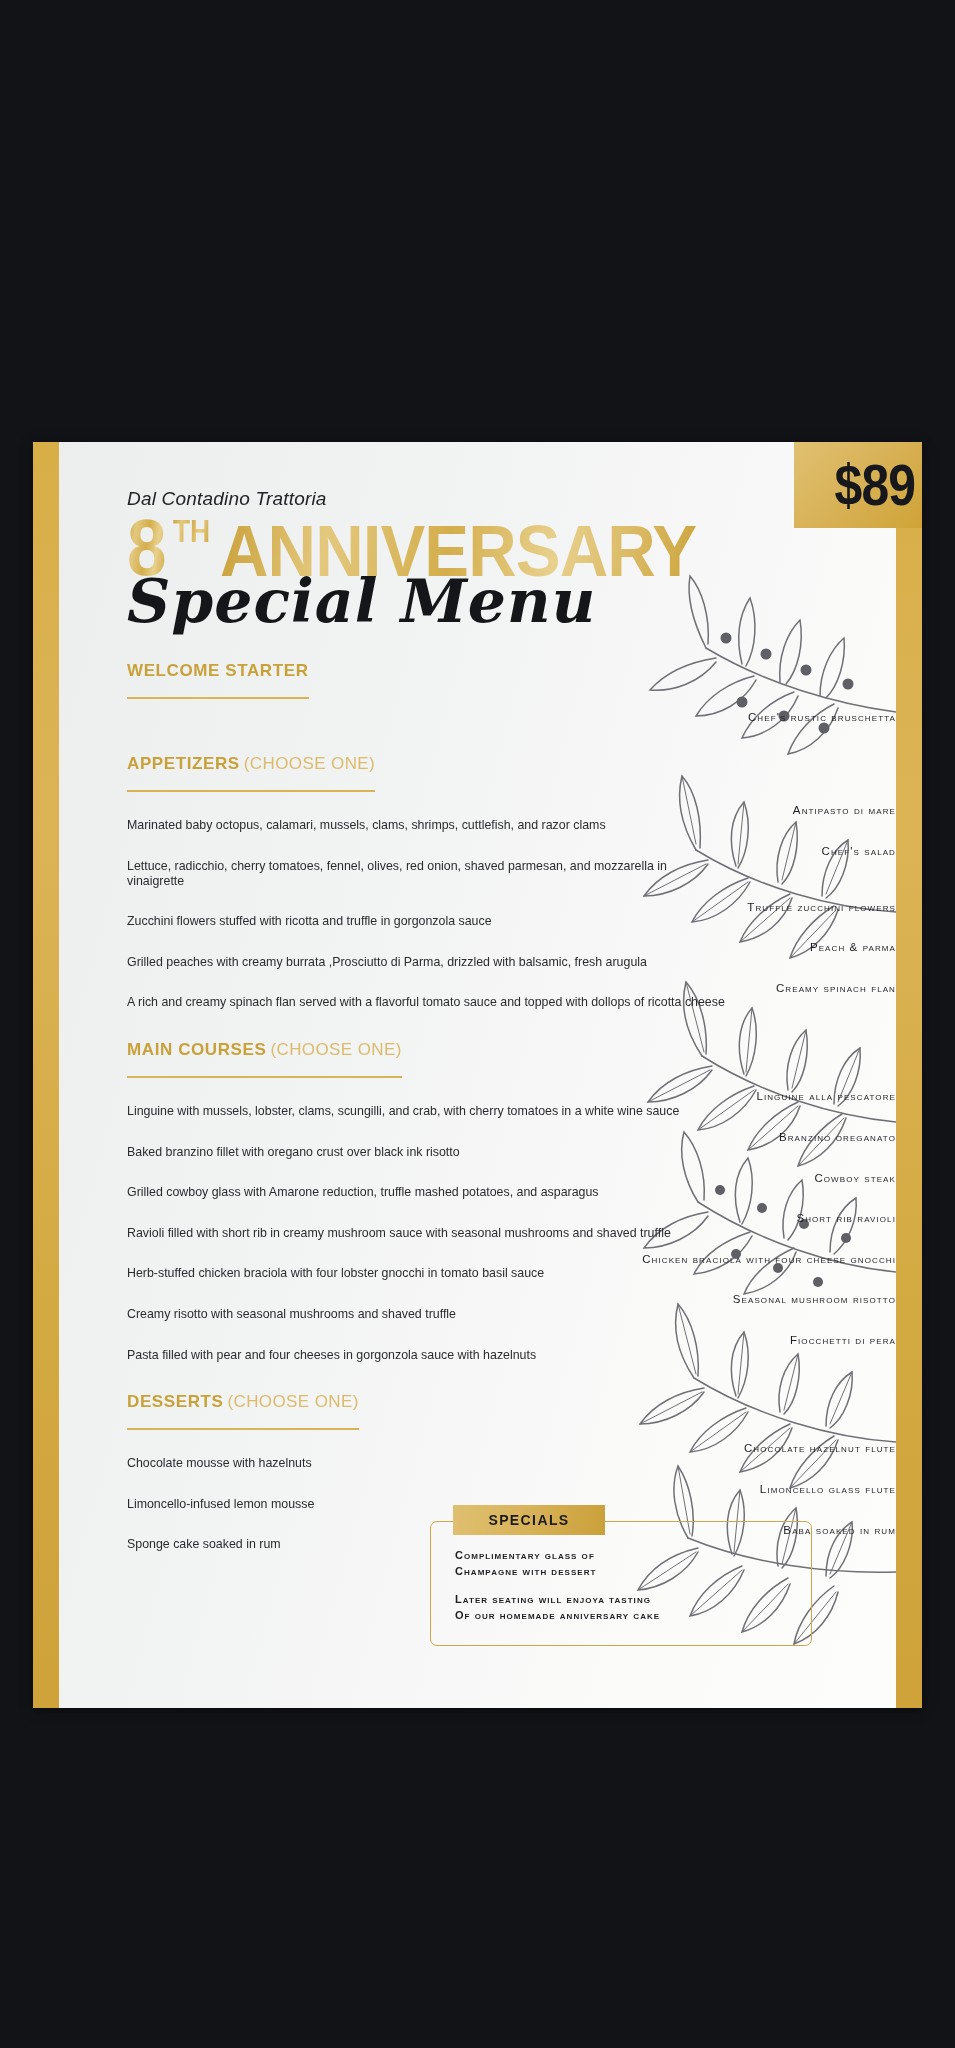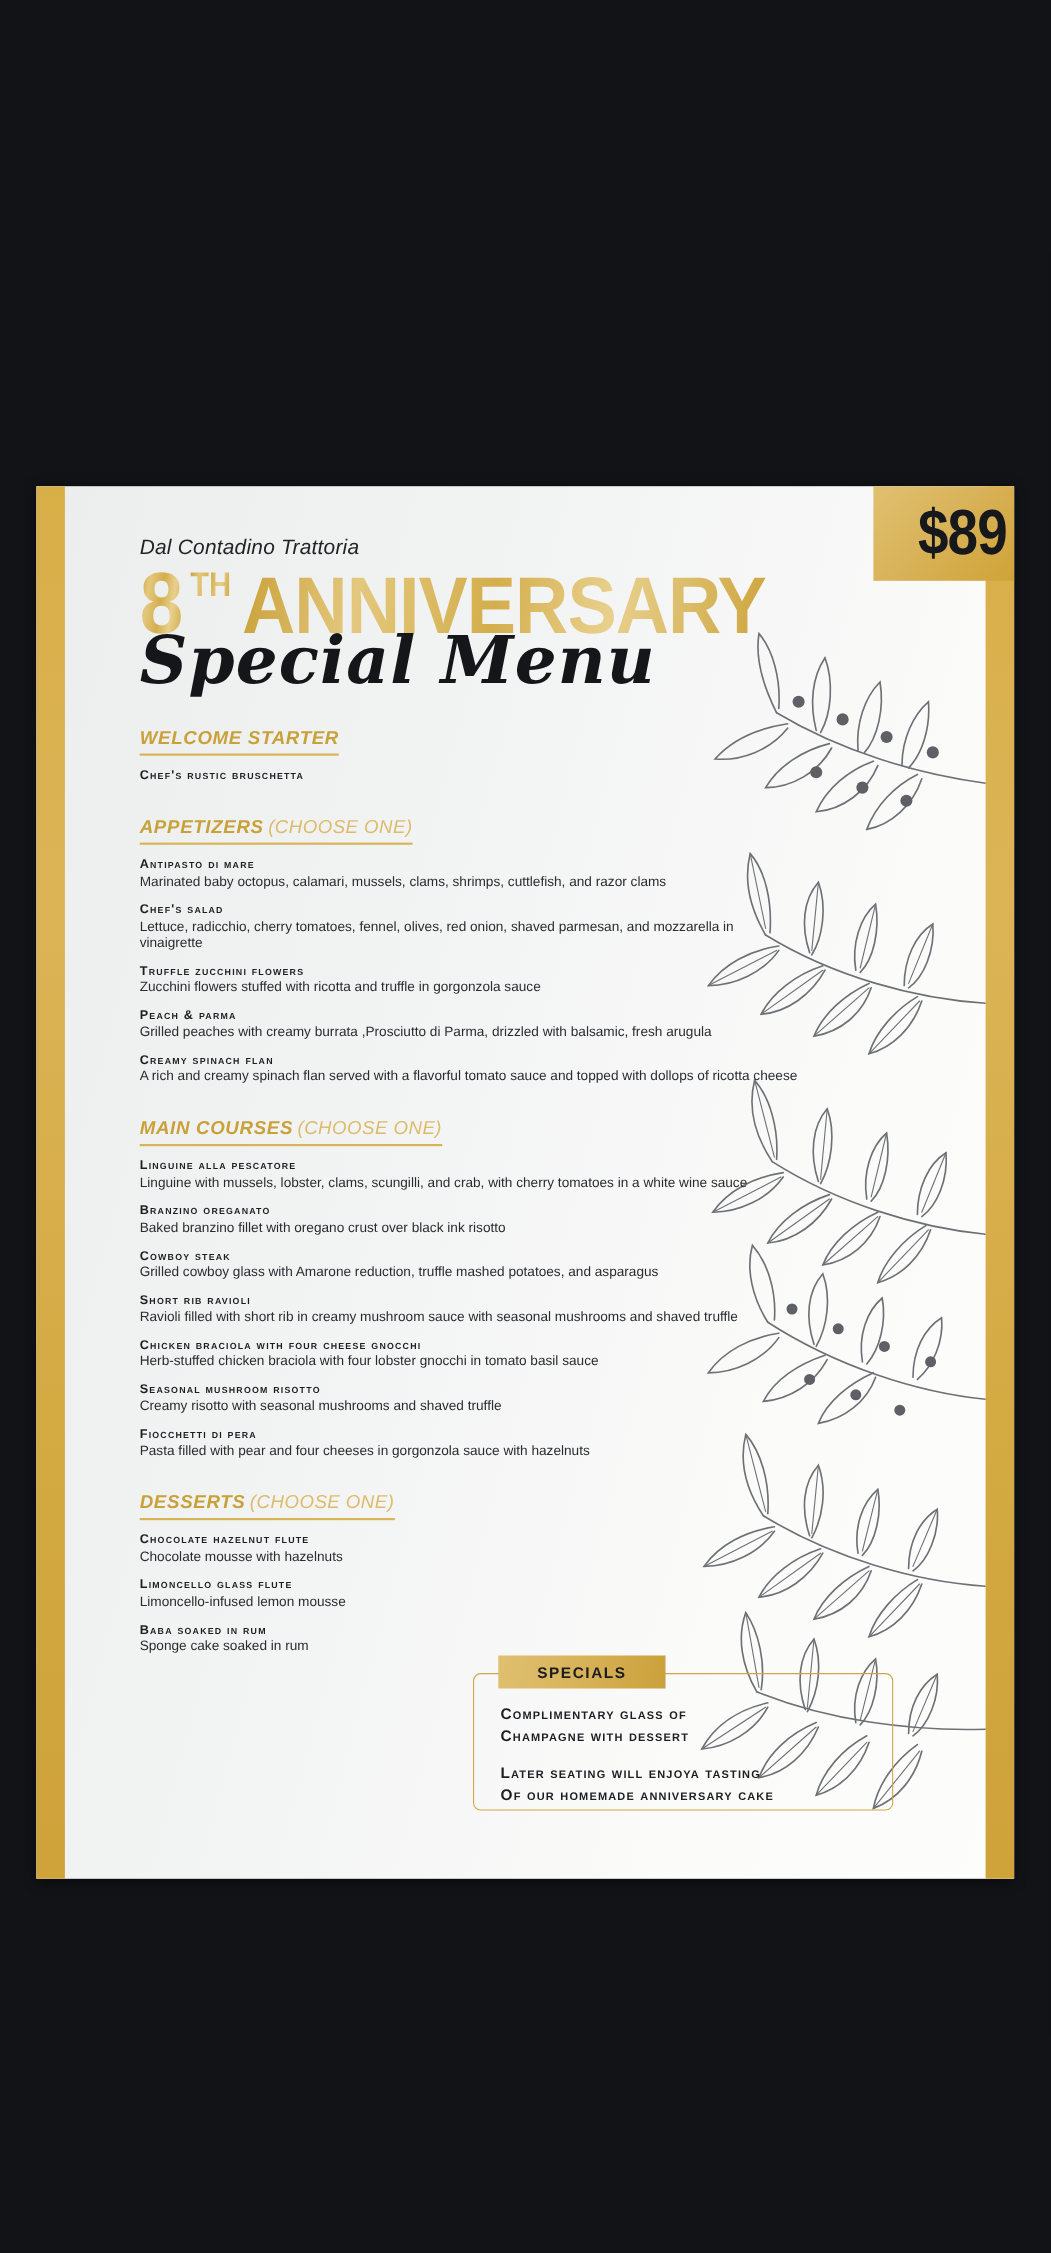--- a/index.html
+++ b/index.html
@@ -102,38 +102,37 @@
     line-height:1;
     white-space:nowrap;
   }
   #special-menu .sm-word2 { margin-left:22px; }
 
   
   .section { margin-top:30px; }
   .section-title {
     display:inline-block;
     border-bottom:2px solid #d9b457;
-    padding-bottom:4px; margin-bottom:11px;
+    padding-bottom:16px; margin-bottom:11px;
     white-space:nowrap;
-    font-style:italic;
   }
   .section-title .strong {
     font-size:17px; font-weight:bold; color:#c9a139;
     letter-spacing:.6px;
   }
   .section-title .choose {
     font-size:17px; font-weight:normal; color:#ddbb6b;
     letter-spacing:.4px; margin-left:4px;
   }
 
   .menu-item { margin-bottom:11px; }
   .item-name {
-    font-size:11.5px; font-weight:bold; color:#1d1e22;
+    font-size:11.5px; font-weight:normal; color:#1d1e22;
     letter-spacing:1.1px; line-height:1.28;
-    font-variant:small-caps; text-transform:lowercase;
+    font-variant:small-caps; text-transform:lowercase;text-align:right;
   }
   .item-name::first-letter { text-transform:uppercase; }
   .item-desc {
     font-size:12.4px; color:#2b2c30;
     line-height:1.2; letter-spacing:0;
     max-width:600px;
   }
 
   
   #specials-box {
@@ -149,21 +148,21 @@
     width:152px; height:30px;
     background:linear-gradient(100deg,#dfc071 0%,#d8b258 50%,#caa03a 100%);
     display:flex; align-items:center; justify-content:center;
   }
   #specials-tab .lbl {
     font-size:14px; font-weight:bold; color:#1b1c20;
     letter-spacing:1.4px;
   }
   #specials-body { padding:26px 0 0 24px; }
   .special-line {
-    font-size:14px; font-weight:bold; color:#1d1e22;
+    font-size:11px; font-weight:bold; color:#1d1e22;
     letter-spacing:1.05px; line-height:1.45;
     font-variant:small-caps; text-transform:lowercase;
   }
   .special-line::first-letter { text-transform:uppercase; }
   .special-block { margin-bottom:12px; }
 </style>
 </head>
 <body>
 
 <div id="stage">

